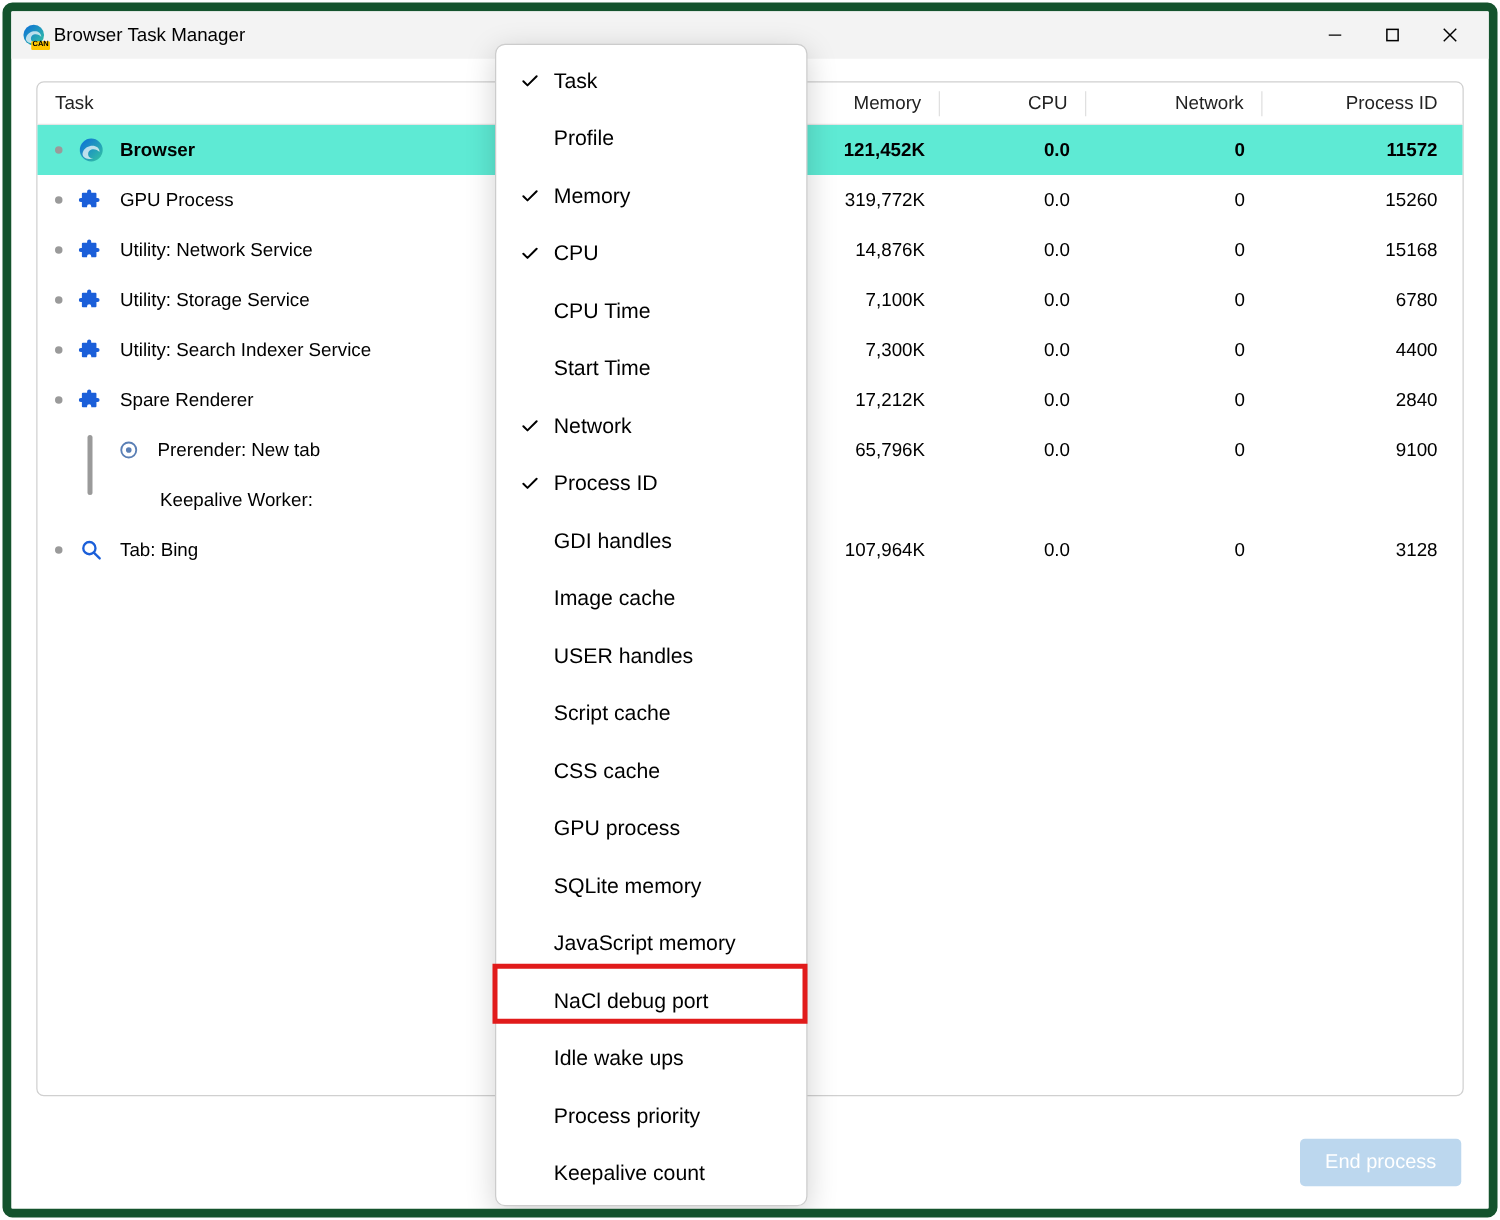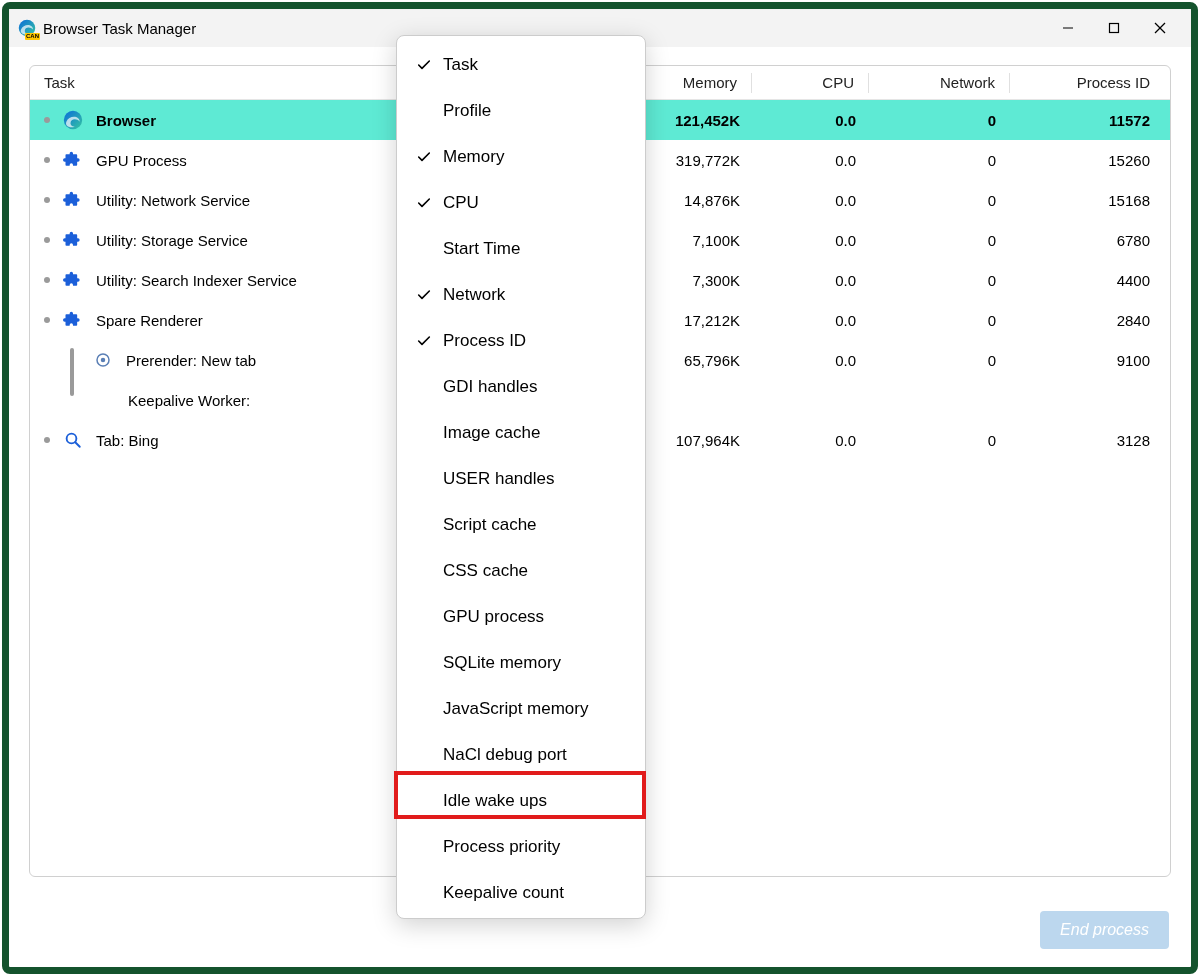--- a/index.html
+++ b/index.html
@@ -90,21 +90,20 @@
     .footer-btn {
       position:absolute;
       right: 22px;
       bottom: 18px;
       background:#bcd7ee;
       color:#fff;
       font-size:16px;
       padding: 10px 20px;
       border-radius: 4px;
       border:none;
-      font-style:italic;
     }
     
     .ctx-menu {
       position:absolute;
       left: 387px;
       top: 26px;
       width: 250px;
       background:#fff;
       border:1px solid #ccc;
       border-radius: 8px;
@@ -360,20 +359,24 @@
       <div class="ctx-item">
         <span class="ctx-check">
           <svg width="16" height="16" viewBox="0 0 24 24">
             <path d="M4 12l5 5 11-11" fill="none" stroke="#000" stroke-width="2.4" stroke-linecap="round" stroke-linejoin="round"></path>
           </svg>
         </span>
         <span class="ctx-label">CPU</span>
       </div>
       <div class="ctx-item">
         <span class="ctx-check"></span>
+        <span class="ctx-label">CPU Time</span>
+      </div>
+      <div class="ctx-item">
+        <span class="ctx-check"></span>
         <span class="ctx-label">Start Time</span>
       </div>
       <div class="ctx-item">
         <span class="ctx-check">
           <svg width="16" height="16" viewBox="0 0 24 24">
             <path d="M4 12l5 5 11-11" fill="none" stroke="#000" stroke-width="2.4" stroke-linecap="round" stroke-linejoin="round"></path>
           </svg>
         </span>
         <span class="ctx-label">Network</span>
       </div>

